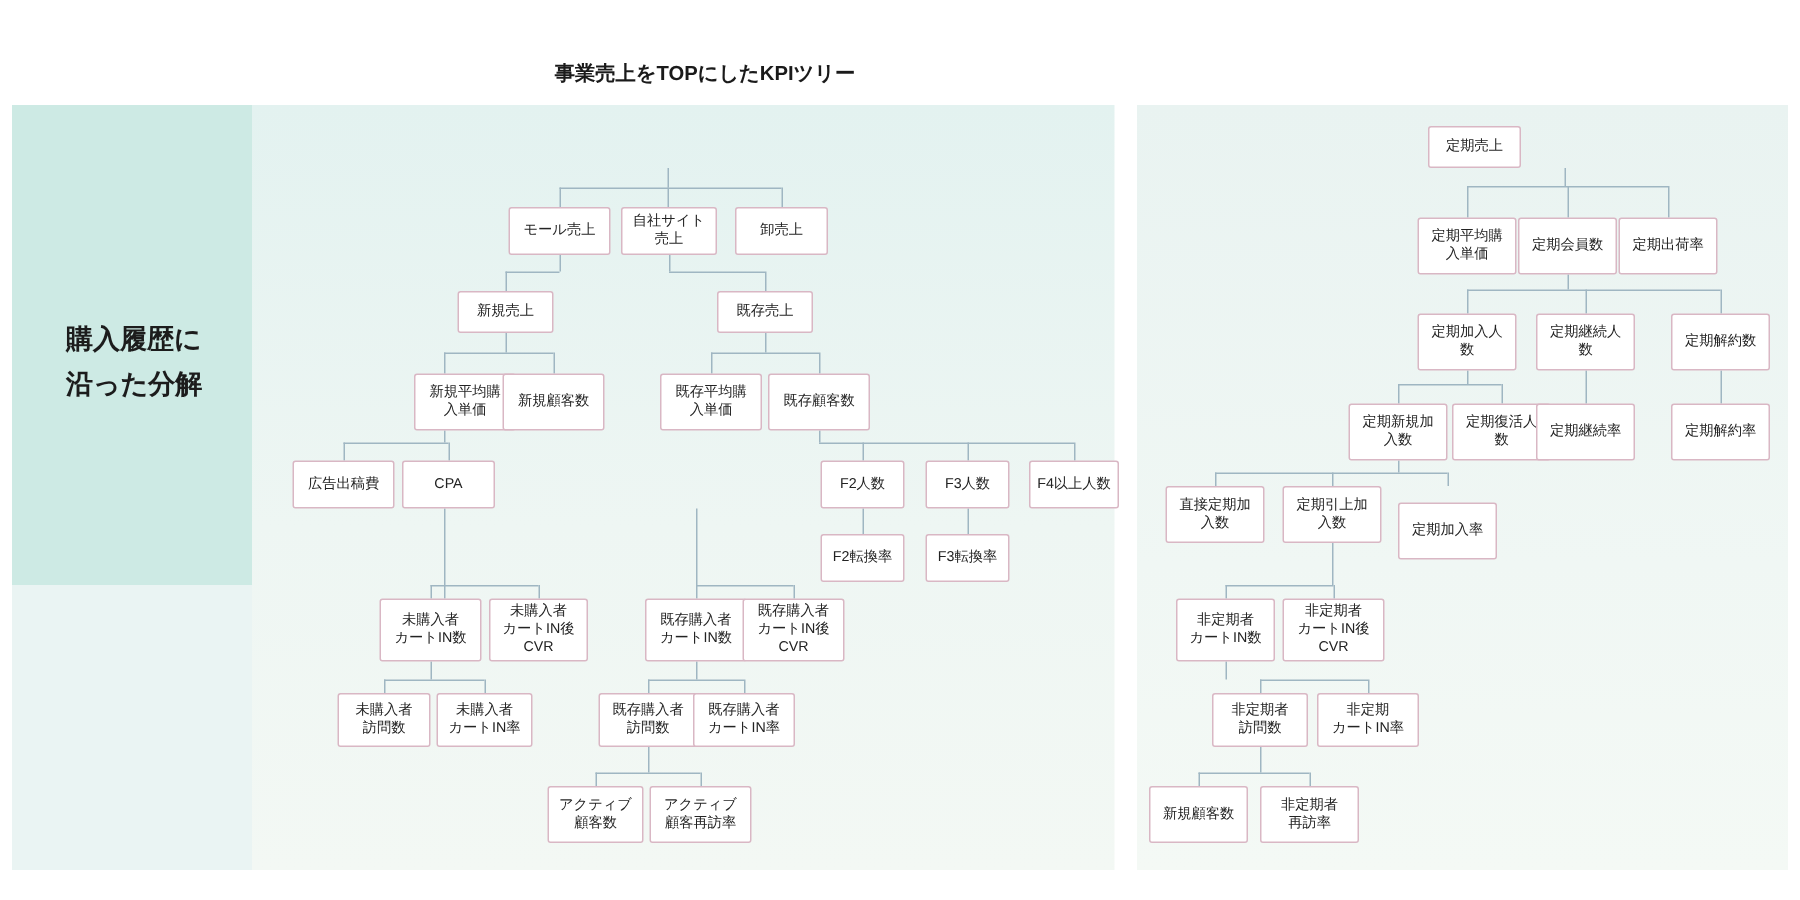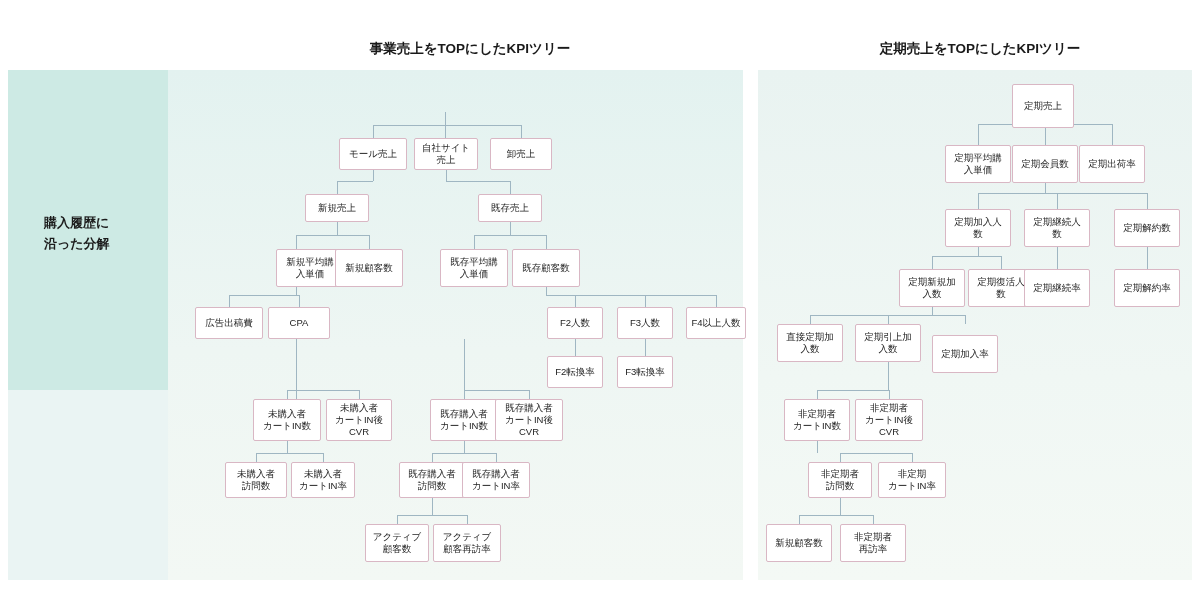--- a/index.html
+++ b/index.html
@@ -37,21 +37,21 @@
     left:168px;top:70px;width:575px;height:510px;
     background:linear-gradient(180deg,#e3f2f0 0%,#eef6f3 55%,#f3f8f4 100%);
   }
   #tree-right-bg{
     left:758px;top:70px;width:434px;height:510px;
     background:linear-gradient(180deg,#e9f3f1 0%,#f0f7f4 60%,#f4f9f5 100%);
   }
 
   .row-label{
     position:absolute;
-    font-size:13px;
+    font-size:18px;
     font-weight:bold;
     line-height:1.65;
     color:#1c1c1c;
     white-space:pre-line;
   }
   #row-label-1{left:44px;top:212px;}
   #row-label-2{left:28px;top:455px;}
 
   
   .node{
@@ -80,21 +80,20 @@
 <body>
 
 <div id="root">
 
   <div class="panel" id="left-label-col-top"></div>
   <div class="panel" id="left-label-col-bottom"></div>
   <div class="panel" id="tree-left-bg"></div>
   <div class="panel" id="tree-right-bg"></div>
 
   <div class="title" id="title-left">事業売上をTOPにしたKPIツリー</div>
-  <div class="title" id="title-right">定期売上をTOPにしたKPIツリー</div>
 
   <div class="row-label" id="row-label-1">購入履歴に
 沿った分解</div>
 
   <div id="layers"></div>
 <div class="ln lnv" style="left: 445px; top: 112px; height: 13px; background: rgb(159, 182, 194);"></div>
     <div class="ln lnh" style="left: 373px; top: 125px; width: 148px; background: rgb(159, 182, 194);"></div>
     <div class="ln lnv" style="left: 373px; top: 125px; height: 13px; background: rgb(159, 182, 194);"></div>
     <div class="ln lnv" style="left: 445px; top: 125px; height: 13px; background: rgb(159, 182, 194);"></div>
     <div class="ln lnv" style="left: 521px; top: 125px; height: 13px; background: rgb(159, 182, 194);"></div>
@@ -210,21 +209,21 @@
     <div class="ln lnv" style="left: 817px; top: 390px; height: 9px; background: rgb(159, 182, 194);"></div>
     <div class="ln lnv" style="left: 889px; top: 390px; height: 9px; background: rgb(159, 182, 194);"></div>
     <div class="ln lnv" style="left: 817px; top: 441px; height: 12px; background: rgb(159, 182, 194);"></div>
     <div class="ln lnh" style="left: 840px; top: 453px; width: 72px; background: rgb(159, 182, 194);"></div>
     <div class="ln lnv" style="left: 840px; top: 453px; height: 9px; background: rgb(159, 182, 194);"></div>
     <div class="ln lnv" style="left: 912px; top: 453px; height: 9px; background: rgb(159, 182, 194);"></div>
     <div class="ln lnv" style="left: 840px; top: 498px; height: 17px; background: rgb(159, 182, 194);"></div>
     <div class="ln lnh" style="left: 799px; top: 515px; width: 74px; background: rgb(159, 182, 194);"></div>
     <div class="ln lnv" style="left: 799px; top: 515px; height: 9px; background: rgb(159, 182, 194);"></div>
     <div class="ln lnv" style="left: 873px; top: 515px; height: 9px; background: rgb(159, 182, 194);"></div>
-    <div class="node" style="left: 1012px; top: 84px; width: 62px; height: 44px;">定期売上</div>
+    <div class="node" style="left: 952px; top: 84px; width: 62px; height: 28px;">定期売上</div>
     <div class="node" style="left: 945px; top: 145px; width: 66px; height: 38px;">定期平均購
 入単価</div>
     <div class="node" style="left: 1012px; top: 145px; width: 66px; height: 38px;">定期会員数</div>
     <div class="node" style="left: 1079px; top: 145px; width: 66px; height: 38px;">定期出荷率</div>
     <div class="node" style="left: 945px; top: 209px; width: 66px; height: 38px;">定期加入人
 数</div>
     <div class="node" style="left: 1024px; top: 209px; width: 66px; height: 38px;">定期継続人
 数</div>
     <div class="node" style="left: 1114px; top: 209px; width: 66px; height: 38px;">定期解約数</div>
     <div class="node" style="left: 899px; top: 269px; width: 66px; height: 38px;">定期新規加

